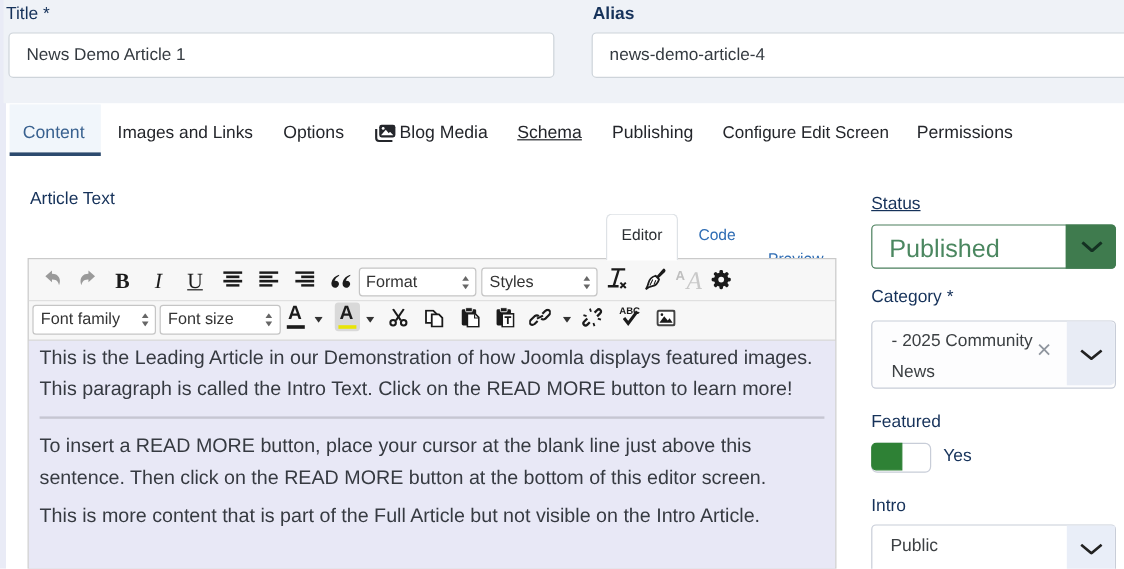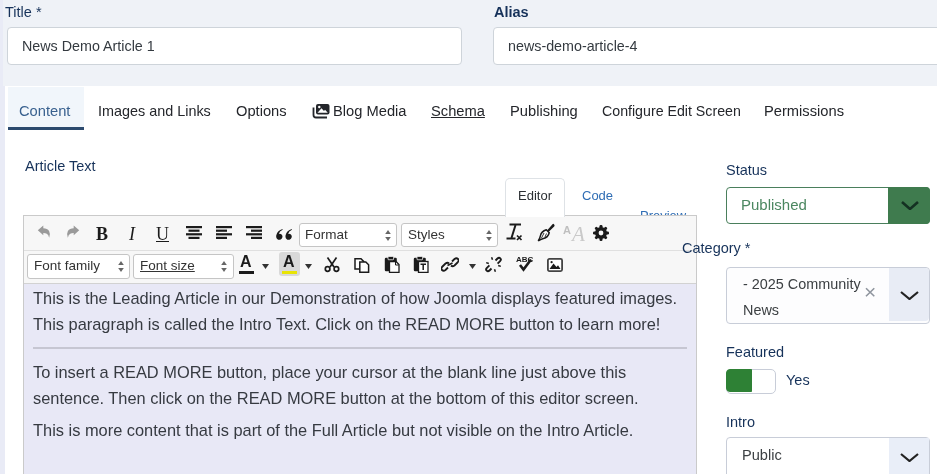--- a/index.html
+++ b/index.html
@@ -148,21 +148,21 @@
   </g>
 </svg>
 
 <div class="abs" style="left:27px;top:254px;width:101px;height:23px;background:#fff;border:1px solid #c5c5c5;border-radius:3px;"></div>
 <div class="abs" style="left:34px;top:258px;font-size:13.5px;color:#333;">Font family</div>
 <svg class="abs" style="left:118px;top:261px;" width="6" height="11" viewBox="0 0 6 11">
   <path d="M3 0 L5.8 4 L0.2 4 Z" fill="#666"></path>
     <path d="M3 11 L5.8 7 L0.2 7 Z" fill="#666"></path>
 </svg>
 <div class="abs" style="left:133px;top:254px;width:99px;height:23px;background:#fff;border:1px solid #c5c5c5;border-radius:3px;"></div>
-<div class="abs" style="left:140px;top:258px;font-size:13.5px;color:#333;text-decoration:underline;">Font size</div>
+<div class="abs" style="left:140px;top:258px;font-size:13.5px;color:#333;">Font size</div>
 <svg class="abs" style="left:221px;top:261px;" width="6" height="11" viewBox="0 0 6 11">
   <path d="M3 0 L5.8 4 L0.2 4 Z" fill="#666"></path>
     <path d="M3 11 L5.8 7 L0.2 7 Z" fill="#666"></path>
 </svg>
 
 <div class="abs" style="left:240px;top:253px;font-size:16px;font-weight:bold;color:#1b1b1b;">A</div>
 <div class="abs" style="left:239px;top:271px;width:15px;height:3px;background:#1b1b1b;"></div>
 <svg class="abs" style="left:262px;top:264px;" width="7" height="5" viewBox="0 0 7 5">
     <path d="M0 0 L7 0 L3.5 5 Z" fill="#333"></path>
   </svg>
@@ -240,29 +240,29 @@
 </div>
 <div class="abs" style="left:33px;top:347px;width:654px;height:2px;background:#c6c6d2;"></div>
 <div class="abs" style="left:33px;top:359px;width:660px;font-size:16.4px;line-height:26px;color:#363a41;">
 To insert a READ MORE button, place your cursor at the blank line just above this<br>
 sentence. Then click on the READ MORE button at the bottom of this editor screen.
 </div>
 <div class="abs" style="left:33px;top:417px;width:660px;font-size:16.4px;line-height:26px;color:#363a41;">
 This is more content that is part of the Full Article but not visible on the Intro Article.
 </div>
 
-<div class="abs lbl" style="left:726px;top:162px;">Status</div>
+<div class="abs lbl" style="left:726px;top:162px;text-decoration:underline;">Status</div>
 <div class="abs" style="left:726px;top:187px;width:202px;height:35px;background:#fff;border:1px solid #4a7f5c;border-radius:4px;"></div>
-<div class="abs" style="left:741px;top:196px;font-size:15px;color:#4b8760;">Published</div>
+<div class="abs" style="left:741px;top:196px;font-size:21px;color:#4b8760;">Published</div>
 <div class="abs" style="left:888px;top:187px;width:42px;height:37px;border-radius:0 4px 4px 0;background:#3f7b4e;"></div>
 <svg class="abs" style="left:901px;top:201px;" width="18" height="9" viewBox="0 0 18 9">
     <path d="M1 1 L9 8 L17 1" fill="none" stroke="#143122" stroke-width="2.6"></path>
   </svg>
 
-<div class="abs lbl" style="left:682px;top:240px;">Category&nbsp;*</div>
+<div class="abs lbl" style="left:726px;top:240px;">Category&nbsp;*</div>
 <div class="abs" style="left:726px;top:267px;width:202px;height:55px;background:#fdfdfe;border:1px solid #c8cdd8;border-radius:4px;"></div>
 <div class="abs" style="left:889px;top:268px;width:40px;height:53px;background:#e8ecf5;border-radius:0 4px 4px 0;"></div>
 <div class="abs" style="left:743px;top:272px;font-size:14.4px;color:#3c4043;line-height:25.5px;">- 2025 Community<br>News</div>
 <div class="abs" style="left:864px;top:280px;font-size:21px;font-weight:300;color:#8f959e;">×</div>
 <svg class="abs" style="left:900px;top:291px;" width="19" height="9" viewBox="0 0 19 9">
     <path d="M1 1 L9.5 8 L18 1" fill="none" stroke="#222" stroke-width="2.2"></path>
   </svg>
 
 <div class="abs lbl" style="left:726px;top:344px;">Featured</div>
 <div class="abs" style="left:726px;top:369px;width:48px;height:23px;background:#fff;border:1px solid #c8cdd8;border-radius:5px;"></div>

